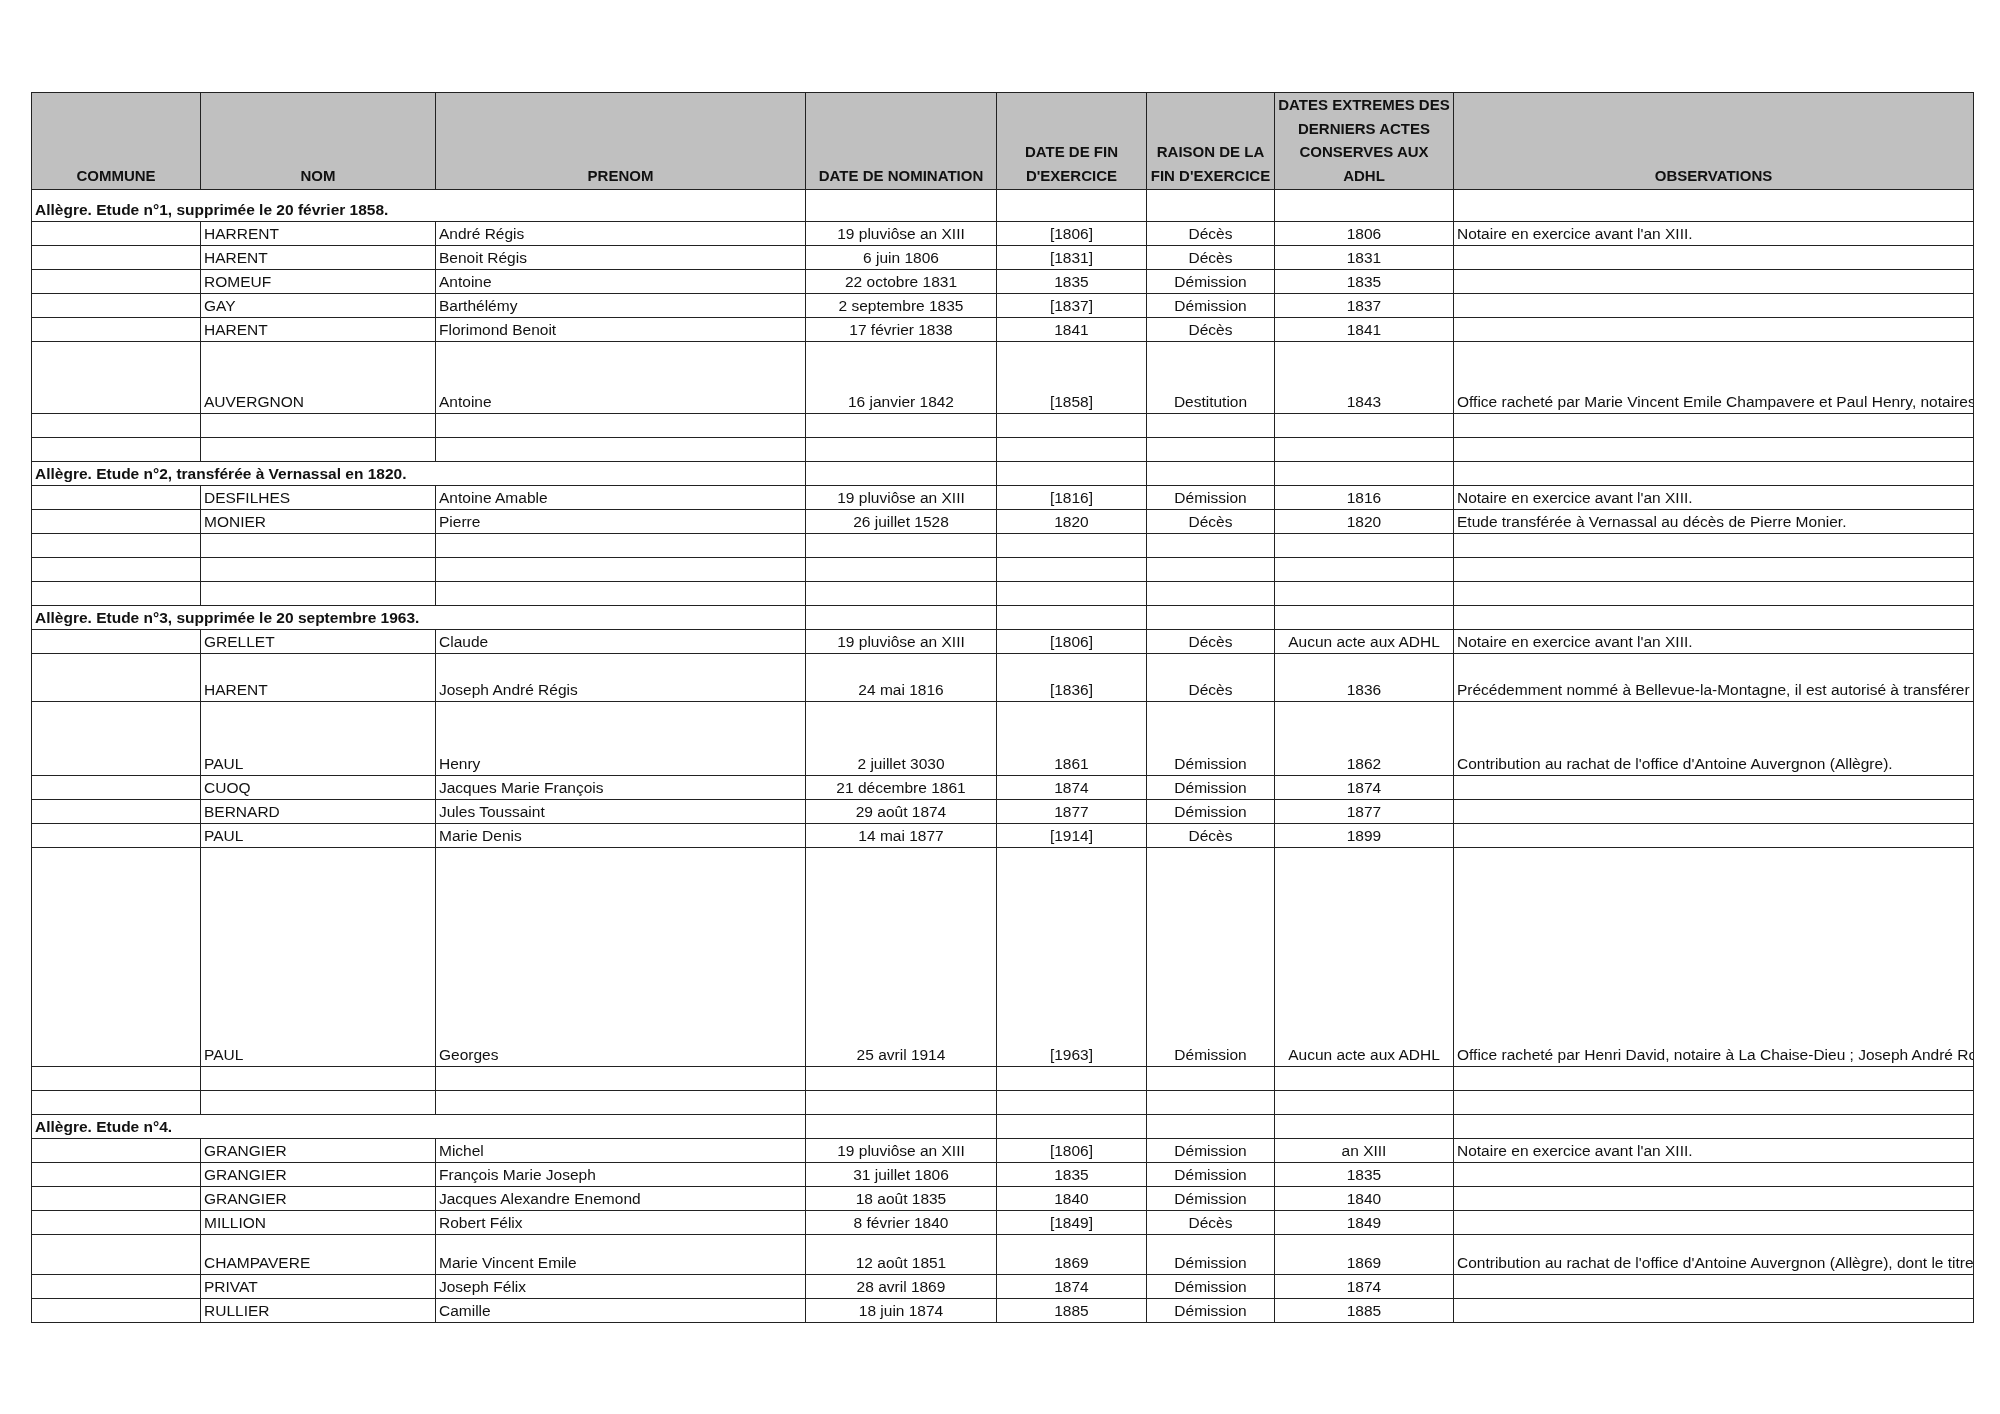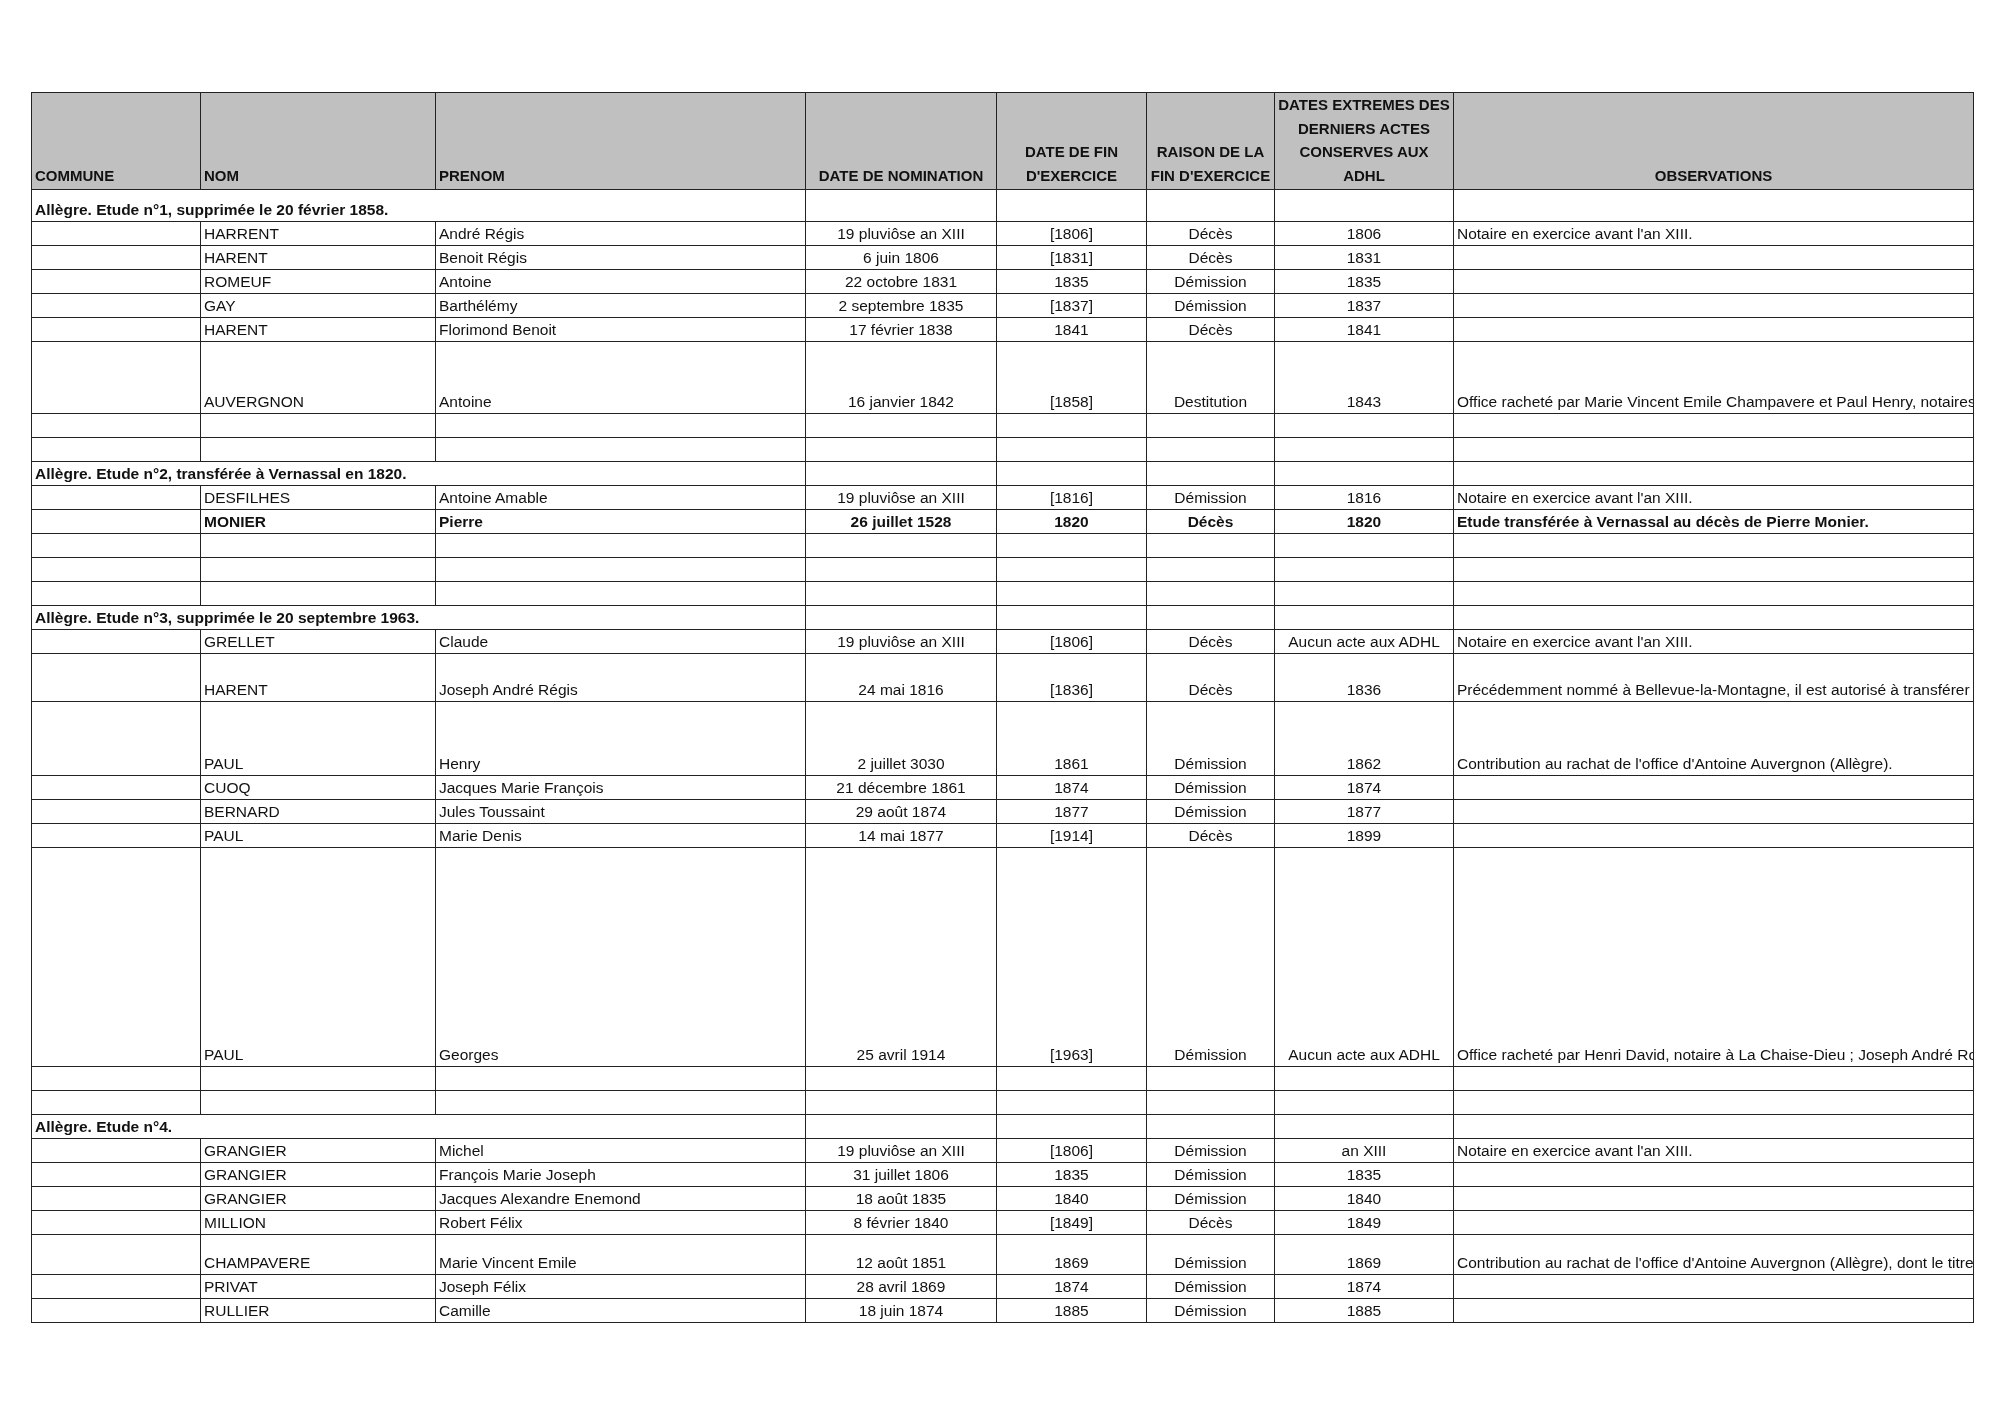--- a/index.html
+++ b/index.html
@@ -4,21 +4,21 @@
 <style>
   html, body { margin: 0; padding: 0; background: #ffffff; }
   body { width: 2000px; height: 1414px; position: relative; overflow: hidden;
          font-family: "Liberation Sans", sans-serif; color: #111; }
   table.sheet { position: absolute; left: 31px; top: 92px; border-collapse: collapse;
                 table-layout: fixed; width: 1942px; font-size: 15.5px; }
   table.sheet td, table.sheet th { border: 1.6px solid #222; padding: 0 3px; vertical-align: bottom;
                 white-space: nowrap; overflow: hidden; line-height: 23px; }
   table.sheet th { background: #c0c0c0; font-weight: bold; font-size: 15px; white-space: normal;
                    line-height: 23.5px; padding-bottom: 2px; }
-  th.left { text-align: left; }
+  th.left { text-align: center; }
   th.center { text-align: center; }
   td.c { text-align: center; }
   td.obs { white-space: normal; line-height: 23.8px; }
   tr.section td.sec { font-weight: bold; }
 </style>
 </head>
 <body>
 
 <table class="sheet">
   <colgroup>
@@ -143,21 +143,21 @@
       <tr style="height: 24px;">
         <td></td>
         <td>DESFILHES</td>
         <td>Antoine Amable</td>
         <td class="c">19 pluviôse an XIII</td>
         <td class="c">[1816]</td>
         <td class="c">Démission</td>
         <td class="c">1816</td>
         <td class="obs">Notaire en exercice avant l'an XIII.</td>
       </tr>
-      <tr style="height: 24px; font-weight: bold;">
+      <tr style="height: 24px;">
         <td></td>
         <td>MONIER</td>
         <td>Pierre</td>
         <td class="c">26 juillet 1528</td>
         <td class="c">1820</td>
         <td class="c">Décès</td>
         <td class="c">1820</td>
         <td class="obs">Etude transférée à Vernassal au décès de Pierre Monier.</td>
       </tr>
       <tr style="height: 24px;">

